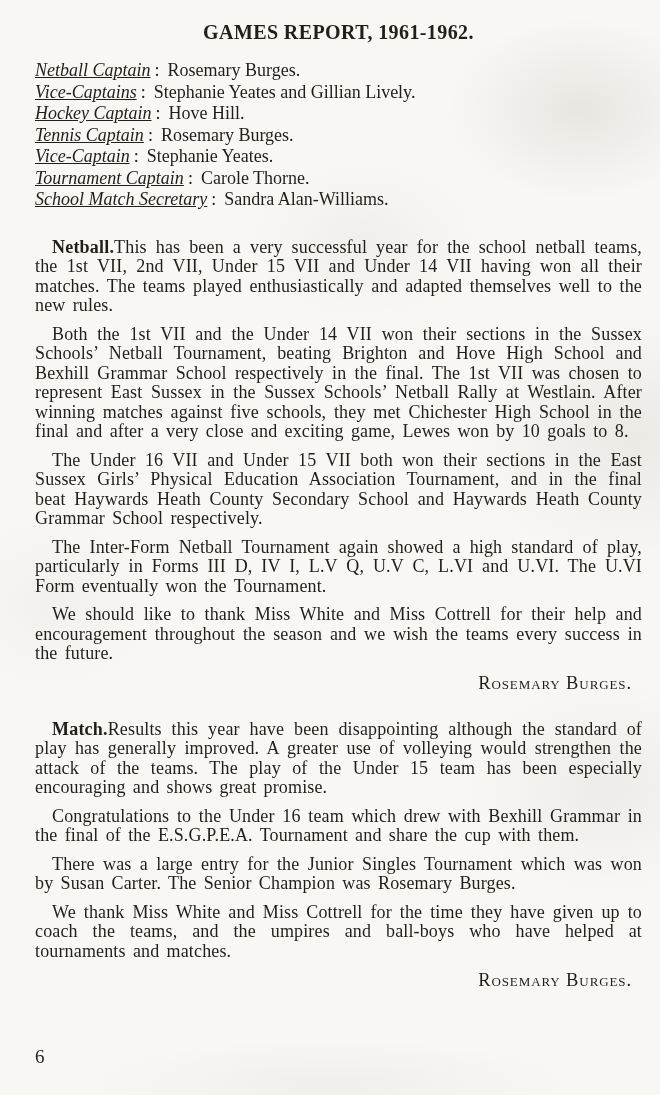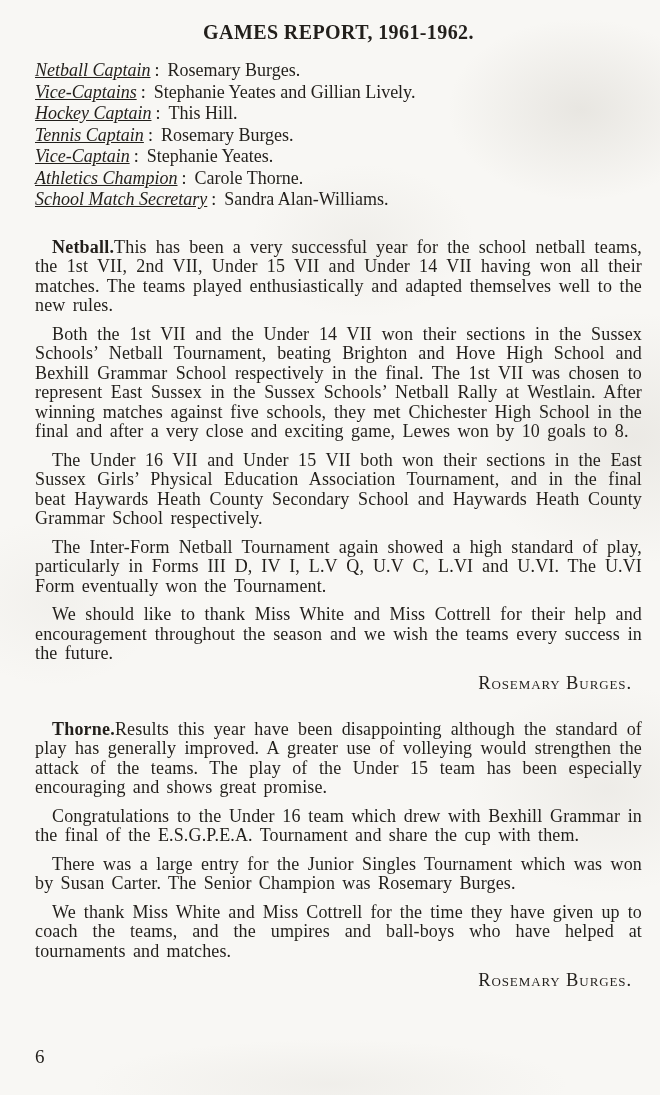--- a/index.html
+++ b/index.html
@@ -85,40 +85,40 @@
 </head>
 <body>
 
 <div class="page">
 
   <h1 class="title">GAMES REPORT, 1961-1962.</h1>
 
   <div class="officials">
     <div class="official-row"><span class="official-role">Netball Captain</span><span class="official-colon">:</span><span class="official-name">Rosemary Burges.</span></div>
     <div class="official-row"><span class="official-role">Vice-Captains</span><span class="official-colon">:</span><span class="official-name">Stephanie Yeates and Gillian Lively.</span></div>
-    <div class="official-row"><span class="official-role">Hockey Captain</span><span class="official-colon">:</span><span class="official-name">This Hill.</span></div>
+    <div class="official-row"><span class="official-role">Hockey Captain</span><span class="official-colon">:</span><span class="official-name">Hove Hill.</span></div>
     <div class="official-row"><span class="official-role">Tennis Captain</span><span class="official-colon">:</span><span class="official-name">Rosemary Burges.</span></div>
     <div class="official-row"><span class="official-role">Vice-Captain</span><span class="official-colon">:</span><span class="official-name">Stephanie Yeates.</span></div>
-    <div class="official-row"><span class="official-role">Athletics Champion</span><span class="official-colon">:</span><span class="official-name">Carole Thorne.</span></div>
+    <div class="official-row"><span class="official-role">Tournament Captain</span><span class="official-colon">:</span><span class="official-name">Carole Thorne.</span></div>
     <div class="official-row"><span class="official-role">School Match Secretary</span><span class="official-colon">:</span><span class="official-name">Sandra Alan-Williams.</span></div>
   </div>
 
   <section class="report-section">
     <p class="para"><span class="section-heading">Netball.</span><span>This has been a very successful year for the school netball teams, the 1st VII, 2nd VII, Under 15 VII and Under 14 VII having won all their matches.  The teams played enthusiastically and adapted themselves well to the new rules.</span></p>
     <p class="para">Both the 1st VII and the Under 14 VII won their sections in the Sussex Schools’ Netball Tournament, beating Brighton and Hove High School and Bexhill Grammar School respectively in the final. The 1st VII was chosen to represent East Sussex in the Sussex Schools’ Netball Rally at Westlain.  After winning matches against five schools, they met Chichester High School in the final and after a very close and exciting game, Lewes won by 10 goals to 8.</p>
     <p class="para">The Under 16 VII and Under 15 VII both won their sections in the East Sussex Girls’ Physical Education Association Tournament, and in the final beat Haywards Heath County Secondary School and Haywards Heath County Grammar School respectively.</p>
     <p class="para">The Inter-Form Netball Tournament again showed a high standard of play, particularly in Forms III D, IV I, L.V Q, U.V C, L.VI and U.VI.  The U.VI Form eventually won the Tournament.</p>
     <p class="para">We should like to thank Miss White and Miss Cottrell for their help and encouragement throughout the season and we wish the teams every success in the future.</p>
     <div class="signature">Rosemary Burges.</div>
   </section>
 
   <div class="section-gap"></div>
 
   <section class="report-section">
-    <p class="para"><span class="section-heading">Thorne.</span><span>Results this year have been disappointing although the standard of play has generally improved.  A greater use of volleying would strengthen the attack of the teams.  The play of the Under 15 team has been especially encouraging and shows great promise.</span></p>
+    <p class="para"><span class="section-heading">Match.</span><span>Results this year have been disappointing although the standard of play has generally improved.  A greater use of volleying would strengthen the attack of the teams.  The play of the Under 15 team has been especially encouraging and shows great promise.</span></p>
     <p class="para">Congratulations to the Under 16 team which drew with Bexhill Grammar in the final of the E.S.G.P.E.A. Tournament and share the cup with them.</p>
     <p class="para">There was a large entry for the Junior Singles Tournament which was won by Susan Carter.  The Senior Champion was Rosemary Burges.</p>
     <p class="para">We thank Miss White and Miss Cottrell for the time they have given up to coach the teams, and the umpires and ball-boys who have helped at tournaments and matches.</p>
     <div class="signature">Rosemary Burges.</div>
   </section>
 
   <div class="page-number">6</div>
 
 </div>
 

